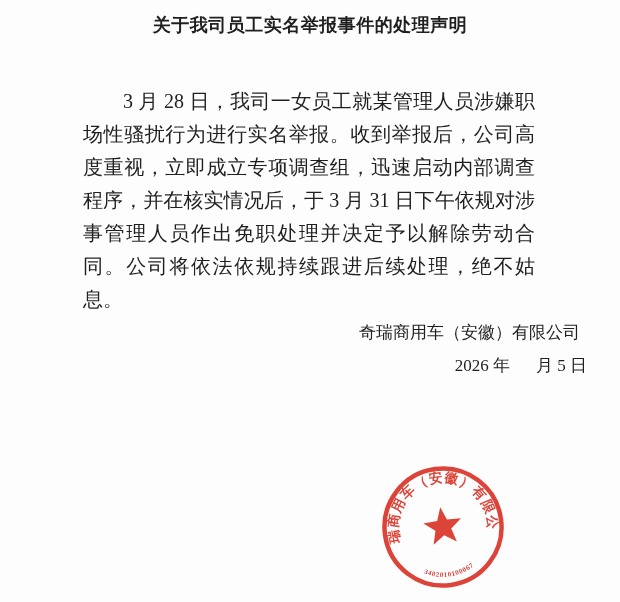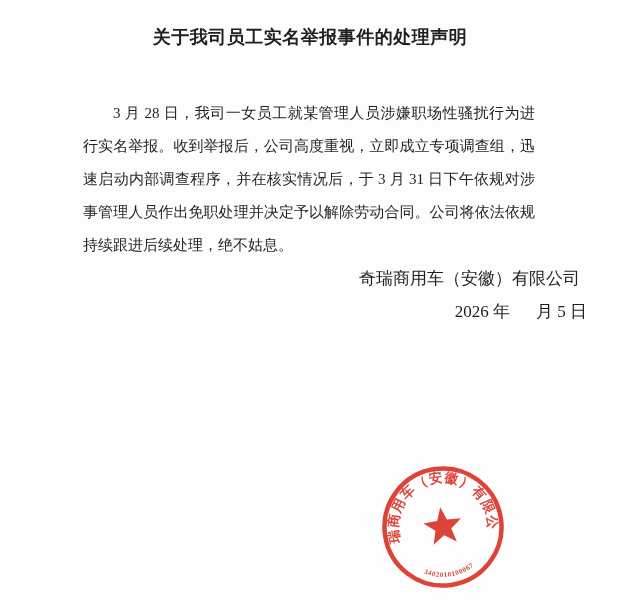--- a/index.html
+++ b/index.html
@@ -6,30 +6,30 @@
   .page {
     position: relative;
     width: 620px;
     height: 602px;
     background: #fdfdfd;
     overflow: hidden;
     font-family: "Liberation Serif", "DejaVu Serif", serif;
     color: #1f1f1f;
   }
   .doc-title {
-    padding-top: 24px;
+    padding-top: 12px;
     text-align: center;
     font-size: 18px;
     font-weight: 700;
     letter-spacing: 0.5px;
     line-height: 27px;
   }
   .doc-body {
     margin: 46px 85px 0 83px;
-    font-size: 15px;
+    font-size: 20px;
     line-height: 33px;
     text-align: justify;
     text-justify: inter-character;
   }
   .doc-body p { margin: 0; text-indent: 2em; }
   .doc-body p.p3 { margin-top: 5px; }
   .doc-body p.closing { margin-top: 5px; }
   .signature-line {
     margin-top: 0;
     text-align: right;

